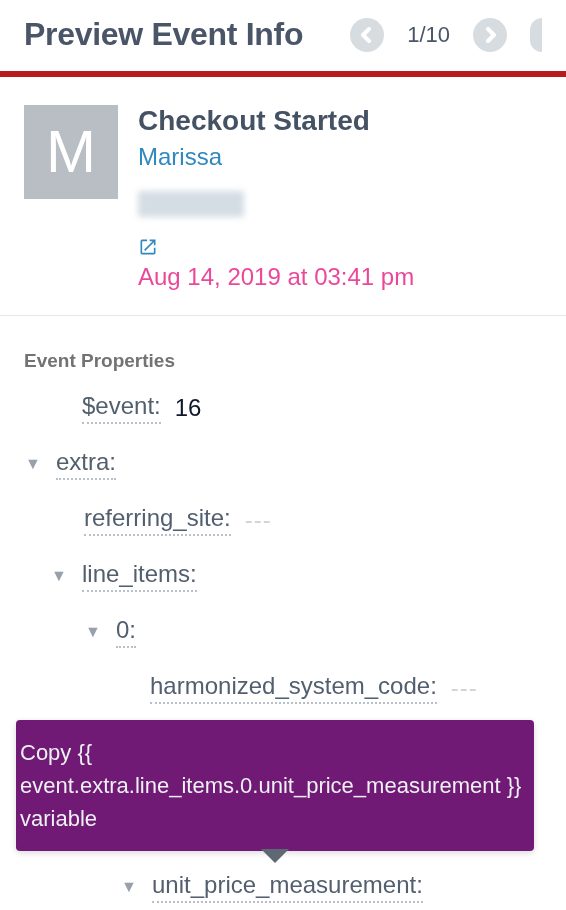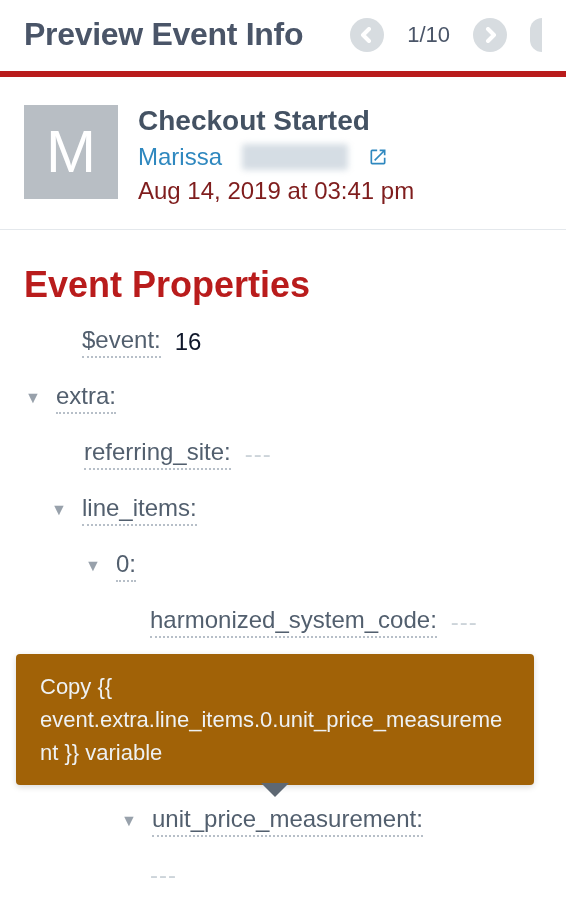--- a/index.html
+++ b/index.html
@@ -69,50 +69,51 @@
     line-height:1;
   }
   .event-text-col { padding-top: 0; }
   .event-name {
     font-size: 28px;
     font-weight: 600;
     color: #445263;
   }
   .user-row {
     display:flex;
-    align-items:center;
+    align-items:flex-start;
     gap: 20px;
     margin-top: 6px;
+    flex-direction: column;
   }
   .user-name {
     color: #2f88bf;
     font-size: 24px;
     cursor:pointer;
   }
   .blur-box {
     width: 106px;
     height: 26px;
     background: #d5dde4;
     filter: blur(3px);
     border-radius: 2px;
   }
   .ext-link {
     color: #2f88bf;
     cursor:pointer;
     display:inline-flex;
   }
   .timestamp {
-    color: #7f1d1d;
+    color: #ec4899;
     font-size: 24px;
     margin-top: 6px;
   }
   .section-title {
-    font-size: 36px;
+    font-size: 19px;
     font-weight: 600;
-    color: #b91c1c;
+    color: #737373;
     padding: 34px 24px 8px 24px;
   }
   .props {
     padding: 0 0 30px 24px;
   }
   .prop-row {
     display:flex;
     align-items:center;
     gap: 14px;
     padding: 12px 0;
@@ -140,25 +141,25 @@
   .lvl1 { padding-left: 26px; }
   .lvl2 { padding-left: 60px; }
   .lvl3 { padding-left: 96px; }
   .lvl4 { padding-left: 126px; }
   .tooltip-wrap {
     position: relative;
     margin: 4px 0 8px 0;
   }
   .tooltip {
     position: relative;
-    background: #a16207;
+    background: #701a75;
     color: #eef1f3;
     font-size: 22px;
     line-height: 1.5;
-    padding: 16px 24px;
+    padding: 16px 4px;
     border-radius: 4px;
     margin-left: -8px;
     width: 518px;
     word-break: break-word;
     box-shadow: 0 2px 6px rgba(0,0,0,0.15);
   }
   .tooltip::after {
     content: "";
     position:absolute;
     bottom: -12px;

